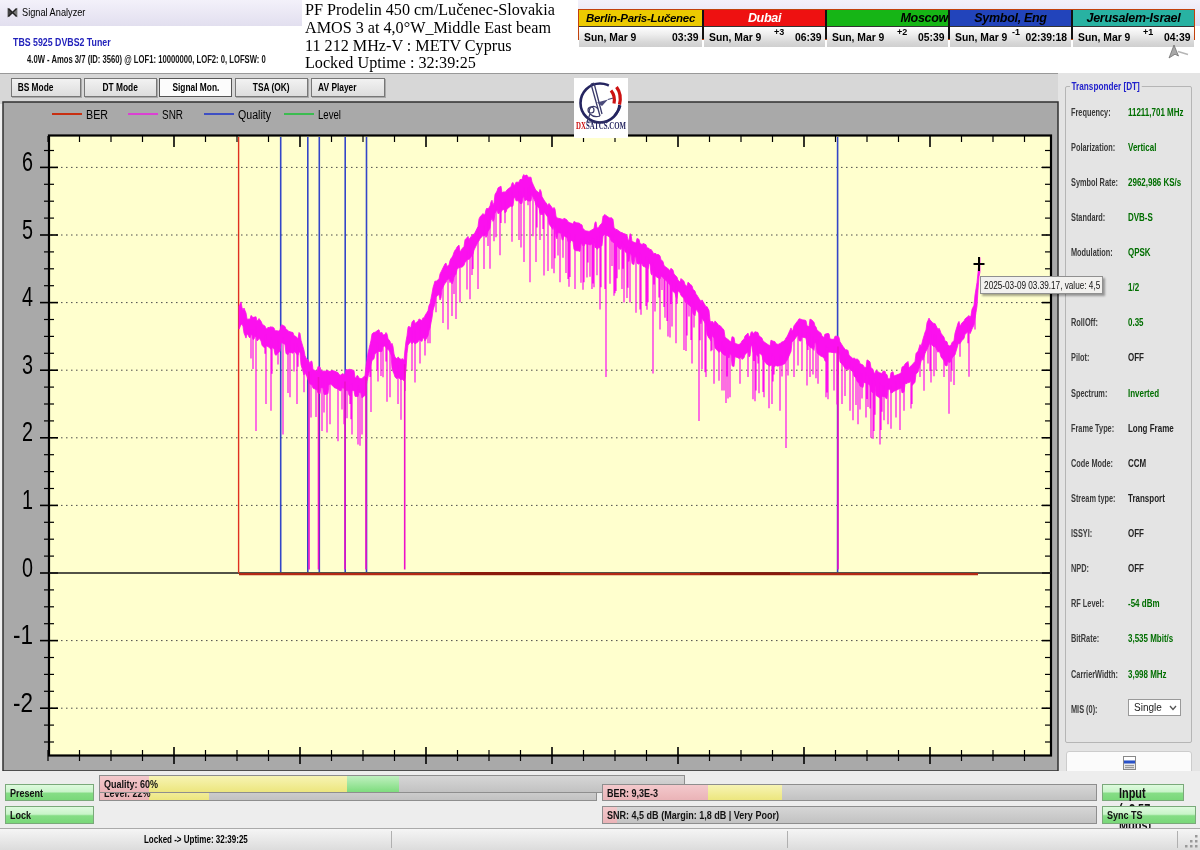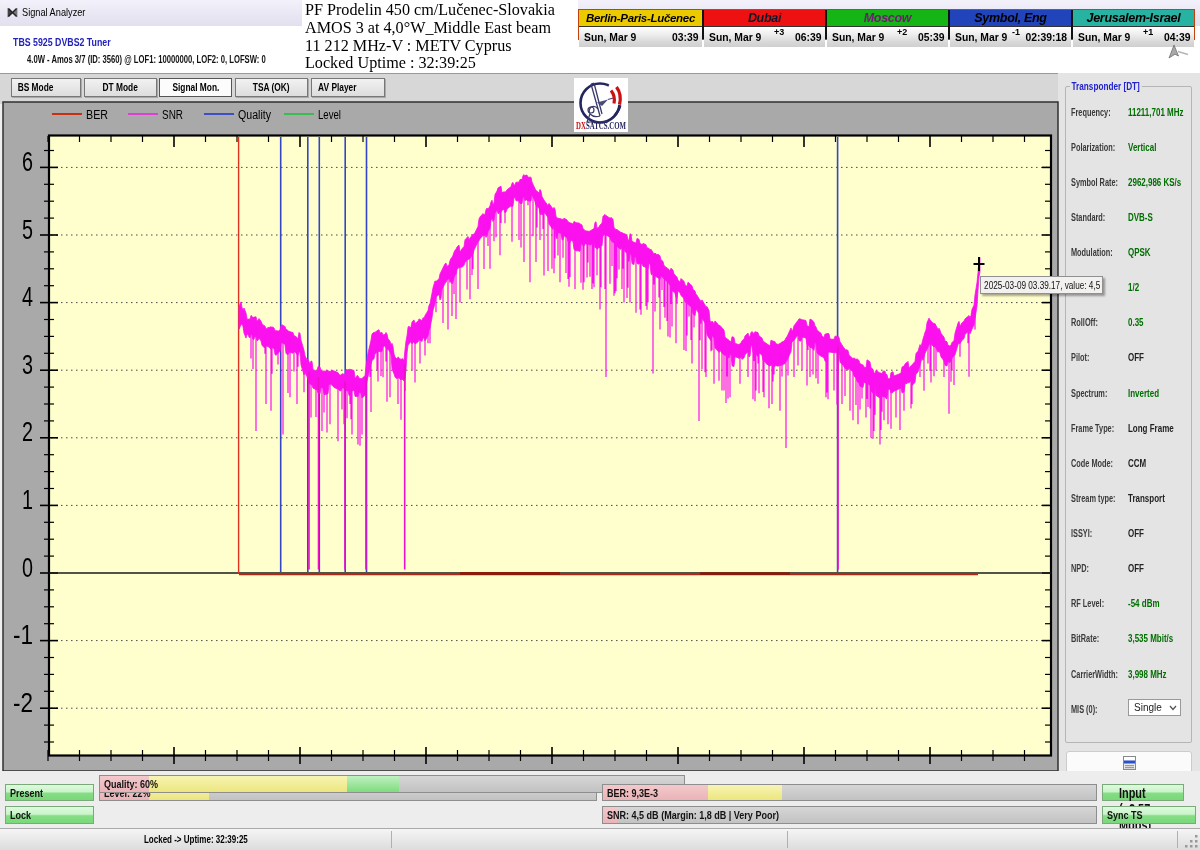--- a/index.html
+++ b/index.html
@@ -32,29 +32,29 @@
 <div class="abs" style="left:578px;top:9px;height:31px;border:1px solid #c2410c;display:flex">
     <div style="width:125px;border-right:2px solid #111;position:relative">
 <div style="height:16px;background:#ecca00;font-size:11.5px;font-weight:bold;font-style:italic;text-align:center;line-height:16px;color:#000;overflow:hidden;letter-spacing:-0.3px">Berlin-Paris-Lučenec</div>
 <div style="height:21px;position:relative;background:linear-gradient(#ffffff,#ececec 40%,#d8d8d8 75%,#cfcfcf);border-top:1px solid #333">
 <span style="position:absolute;left:5px;top:4px;font-size:11.5px;font-weight:bold;transform:scaleX(0.9);transform-origin:0 0;white-space:nowrap">Sun, Mar 9</span>
 <span style="position:absolute;left:70px;top:0;font-size:9px;font-weight:bold;z-index:2"></span>
 <span style="position:absolute;right:4px;top:4px;font-size:11.5px;font-weight:bold;transform:scaleX(0.9);transform-origin:100% 0;white-space:nowrap">03:39</span>
 </div>
     </div>
     <div style="width:123px;border-right:2px solid #111;position:relative">
-<div style="height:16px;background:#ee1111;font-size:12.5px;font-weight:bold;font-style:italic;text-align:center;line-height:16px;color:#0f172a;overflow:hidden;letter-spacing:-0.3px">Dubai</div>
+<div style="height:16px;background:#ee1111;font-size:12.5px;font-weight:bold;font-style:italic;text-align:center;line-height:16px;color:#ffffff;overflow:hidden;letter-spacing:-0.3px">Dubai</div>
 <div style="height:21px;position:relative;background:linear-gradient(#ffffff,#ececec 40%,#d8d8d8 75%,#cfcfcf);border-top:1px solid #333">
 <span style="position:absolute;left:5px;top:4px;font-size:11.5px;font-weight:bold;transform:scaleX(0.9);transform-origin:0 0;white-space:nowrap">Sun, Mar 9</span>
 <span style="position:absolute;left:70px;top:0;font-size:9px;font-weight:bold;z-index:2">+3</span>
 <span style="position:absolute;right:4px;top:4px;font-size:11.5px;font-weight:bold;transform:scaleX(0.9);transform-origin:100% 0;white-space:nowrap">06:39</span>
 </div>
     </div>
     <div style="width:123px;border-right:2px solid #111;position:relative">
-<div style="height:16px;background:#16b516;font-size:12.5px;font-weight:bold;font-style:italic;text-align:center;line-height:16px;color:#701a75;overflow:hidden;letter-spacing:-0.3px">Moscow</div>
+<div style="height:16px;background:#16b516;font-size:12.5px;font-weight:bold;font-style:italic;text-align:right;line-height:16px;color:#000000;overflow:hidden;letter-spacing:-0.3px">Moscow</div>
 <div style="height:21px;position:relative;background:linear-gradient(#ffffff,#ececec 40%,#d8d8d8 75%,#cfcfcf);border-top:1px solid #333">
 <span style="position:absolute;left:5px;top:4px;font-size:11.5px;font-weight:bold;transform:scaleX(0.9);transform-origin:0 0;white-space:nowrap">Sun, Mar 9</span>
 <span style="position:absolute;left:70px;top:0;font-size:9px;font-weight:bold;z-index:2">+2</span>
 <span style="position:absolute;right:4px;top:4px;font-size:11.5px;font-weight:bold;transform:scaleX(0.9);transform-origin:100% 0;white-space:nowrap">05:39</span>
 </div>
     </div>
     <div style="width:123px;border-right:2px solid #111;position:relative">
 <div style="height:16px;background:#2244bb;font-size:12.5px;font-weight:bold;font-style:italic;text-align:center;line-height:16px;color:#000;overflow:hidden;letter-spacing:-0.3px">Symbol, Eng</div>
 <div style="height:21px;position:relative;background:linear-gradient(#ffffff,#ececec 40%,#d8d8d8 75%,#cfcfcf);border-top:1px solid #333">
 <span style="position:absolute;left:5px;top:4px;font-size:11.5px;font-weight:bold;transform:scaleX(0.9);transform-origin:0 0;white-space:nowrap">Sun, Mar 9</span>
@@ -313,21 +313,21 @@
 <line x1="238.6" y1="137" x2="238.6" y2="573" stroke="#e03020" stroke-width="1.4"></line>
 <path d="M239,306.4 L240,304.2 L241,301.9 L242,307.4 L243,309.9 L244,308.0 L245,310.5 L246,313.0 L247,318.7 L248,319.6 L249,318.7 L250,319.6 L251,315.4 L252,316.3 L253,317.6 L254,317.1 L255,317.1 L256,316.7 L257,320.9 L258,320.4 L259,318.5 L260,319.9 L261,321.2 L262,323.5 L263,324.9 L264,325.5 L265,326.1 L266,328.4 L267,329.0 L268,327.2 L269,327.8 L270,326.7 L271,327.3 L272,326.8 L273,327.4 L274,327.9 L275,330.4 L276,331.0 L277,330.4 L278,331.3 L279,330.7 L280,330.2 L281,325.4 L282,324.8 L283,325.4 L284,325.9 L285,326.5 L286,329.3 L287,329.9 L288,330.4 L289,331.4 L290,331.7 L291,332.0 L292,332.3 L293,332.6 L294,335.7 L295,336.0 L296,336.7 L297,337.6 L298,338.6 L299,332.4 L300,333.4 L301,340.2 L302,343.5 L303,346.9 L304,350.3 L305,355.7 L306,357.7 L307,359.8 L308,359.7 L309,361.7 L310,363.8 L311,361.0 L312,361.4 L313,369.5 L314,370.0 L315,370.4 L316,370.8 L317,371.2 L318,366.5 L319,366.8 L320,367.1 L321,370.6 L322,370.9 L323,371.2 L324,370.9 L325,371.2 L326,370.9 L327,370.6 L328,370.3 L329,371.6 L330,371.3 L331,371.0 L332,370.3 L333,370.7 L334,370.9 L335,371.3 L336,371.7 L337,372.2 L338,372.6 L339,374.5 L340,374.9 L341,375.2 L342,373.7 L343,373.9 L344,374.2 L345,374.4 L346,369.5 L347,369.8 L348,370.0 L349,369.2 L350,369.4 L351,369.5 L352,370.0 L353,370.2 L354,370.4 L355,377.7 L356,378.0 L357,375.5 L358,375.9 L359,378.1 L360,378.4 L361,378.8 L362,378.4 L363,377.5 L364,376.6 L365,375.7 L366,366.2 L367,359.4 L368,353.0 L369,348.7 L370,344.5 L371,340.3 L372,333.9 L373,333.1 L374,332.3 L375,332.4 L376,331.6 L377,330.9 L378,330.1 L379,329.8 L380,333.0 L381,332.7 L382,332.5 L383,335.1 L384,334.8 L385,334.5 L386,332.5 L387,333.9 L388,338.6 L389,340.0 L390,341.3 L391,344.5 L392,343.3 L393,346.4 L394,354.0 L395,357.1 L396,358.1 L397,359.0 L398,356.9 L399,357.8 L400,358.8 L401,359.6 L402,358.5 L403,359.3 L404,360.2 L405,349.6 L406,341.1 L407,335.9 L408,327.4 L409,326.1 L410,328.1 L411,326.7 L412,322.1 L413,320.7 L414,320.0 L415,323.4 L416,322.7 L417,322.0 L418,321.3 L419,318.9 L420,319.5 L421,320.0 L422,320.6 L423,317.7 L424,318.2 L425,315.6 L426,313.9 L427,312.3 L428,310.6 L429,305.5 L430,303.5 L431,298.4 L432,293.3 L433,287.7 L434,284.3 L435,280.9 L436,281.5 L437,280.6 L438,279.8 L439,278.9 L440,273.9 L441,271.9 L442,269.9 L443,267.8 L444,265.8 L445,263.8 L446,263.1 L447,266.4 L448,265.7 L449,265.0 L450,260.5 L451,258.5 L452,257.3 L453,255.3 L454,252.2 L455,250.2 L456,249.2 L457,247.0 L458,246.0 L459,245.1 L460,251.6 L461,250.6 L462,248.8 L463,247.6 L464,246.5 L465,239.8 L466,238.7 L467,237.5 L468,236.4 L469,239.4 L470,238.1 L471,236.7 L472,235.4 L473,234.0 L474,234.6 L475,232.6 L476,230.6 L477,228.5 L478,226.5 L479,218.9 L480,216.9 L481,215.8 L482,214.7 L483,213.5 L484,215.2 L485,214.1 L486,209.7 L487,208.0 L488,209.3 L489,207.6 L490,205.9 L491,201.9 L492,200.2 L493,204.7 L494,203.0 L495,194.5 L496,192.8 L497,191.1 L498,187.9 L499,187.3 L500,186.7 L501,186.2 L502,192.8 L503,192.3 L504,191.7 L505,192.2 L506,191.4 L507,189.8 L508,189.0 L509,188.2 L510,187.5 L511,186.8 L512,183.2 L513,182.5 L514,185.4 L515,184.7 L516,182.2 L517,182.2 L518,182.2 L519,182.2 L520,179.5 L521,179.5 L522,179.5 L523,175.5 L524,174.6 L525,175.9 L526,175.1 L527,175.1 L528,177.2 L529,177.2 L530,177.2 L531,177.2 L532,182.0 L533,184.2 L534,186.4 L535,188.6 L536,190.4 L537,191.2 L538,192.1 L539,192.9 L540,189.4 L541,191.1 L542,196.6 L543,198.3 L544,200.1 L545,201.5 L546,202.8 L547,204.2 L548,205.6 L549,203.4 L550,204.8 L551,206.1 L552,207.5 L553,208.8 L554,207.4 L555,209.1 L556,216.2 L557,218.0 L558,218.2 L559,218.4 L560,218.6 L561,218.9 L562,219.2 L563,219.4 L564,218.2 L565,218.7 L566,219.3 L567,219.9 L568,221.8 L569,222.3 L570,222.9 L571,223.0 L572,223.6 L573,224.1 L574,221.4 L575,222.0 L576,222.6 L577,222.9 L578,222.8 L579,223.2 L580,223.5 L581,224.6 L582,224.9 L583,229.0 L584,229.2 L585,230.7 L586,230.9 L587,231.0 L588,231.2 L589,231.4 L590,231.0 L591,230.4 L592,229.8 L593,229.2 L594,228.6 L595,222.4 L596,221.8 L597,228.3 L598,227.7 L599,226.7 L600,225.1 L601,224.1 L602,223.1 L603,216.3 L604,215.3 L605,214.4 L606,215.5 L607,216.2 L608,216.9 L609,217.5 L610,218.2 L611,217.5 L612,218.2 L613,219.3 L614,227.4 L615,228.5 L616,229.7 L617,229.3 L618,230.4 L619,231.1 L620,231.8 L621,232.5 L622,232.5 L623,233.2 L624,233.8 L625,233.8 L626,234.6 L627,235.4 L628,239.7 L629,240.5 L630,233.7 L631,234.5 L632,241.4 L633,241.8 L634,242.2 L635,242.7 L636,243.1 L637,238.4 L638,238.9 L639,239.3 L640,243.6 L641,244.0 L642,244.4 L643,243.4 L644,243.8 L645,244.3 L646,244.7 L647,247.7 L648,248.1 L649,248.3 L650,249.7 L651,249.3 L652,250.8 L653,252.4 L654,253.9 L655,253.1 L656,253.9 L657,254.7 L658,254.3 L659,255.0 L660,255.8 L661,259.9 L662,260.6 L663,261.4 L664,265.6 L665,266.4 L666,267.2 L667,267.9 L668,268.7 L669,269.5 L670,270.5 L671,268.2 L672,269.2 L673,270.1 L674,274.1 L675,275.0 L676,276.2 L677,277.1 L678,280.2 L679,281.1 L680,282.1 L681,278.5 L682,279.5 L683,280.4 L684,281.2 L685,284.7 L686,285.6 L687,286.4 L688,282.2 L689,283.1 L690,283.9 L691,284.9 L692,285.8 L693,289.2 L694,290.2 L695,291.1 L696,294.2 L697,295.2 L698,296.9 L699,298.5 L700,299.9 L701,301.6 L702,299.9 L703,301.6 L704,303.3 L705,305.0 L706,306.9 L707,306.6 L708,308.6 L709,310.5 L710,320.4 L711,322.4 L712,321.1 L713,322.2 L714,323.4 L715,320.9 L716,322.0 L717,323.1 L718,324.3 L719,325.4 L720,325.5 L721,326.6 L722,327.8 L723,328.9 L724,330.1 L725,337.2 L726,338.0 L727,338.7 L728,339.5 L729,340.3 L730,341.3 L731,342.1 L732,336.7 L733,337.1 L734,337.4 L735,343.4 L736,343.7 L737,344.0 L738,344.4 L739,344.5 L740,343.8 L741,343.0 L742,340.8 L743,340.0 L744,339.2 L745,336.0 L746,335.1 L747,334.1 L748,333.1 L749,337.1 L750,336.2 L751,332.5 L752,331.5 L753,333.0 L754,333.5 L755,331.6 L756,332.2 L757,332.1 L758,332.6 L759,335.8 L760,336.6 L761,337.3 L762,338.1 L763,341.0 L764,341.7 L765,342.5 L766,343.2 L767,343.9 L768,344.6 L769,345.3 L770,345.9 L771,340.1 L772,340.7 L773,341.1 L774,341.4 L775,341.7 L776,343.8 L777,344.1 L778,344.4 L779,344.0 L780,343.5 L781,342.5 L782,342.0 L783,341.6 L784,341.1 L785,340.0 L786,337.7 L787,336.8 L788,334.6 L789,332.3 L790,330.1 L791,327.9 L792,330.9 L793,329.6 L794,325.8 L795,324.4 L796,323.1 L797,321.7 L798,320.4 L799,318.8 L800,319.0 L801,319.2 L802,319.7 L803,319.9 L804,320.0 L805,320.2 L806,320.7 L807,325.8 L808,326.3 L809,326.8 L810,319.1 L811,319.6 L812,320.1 L813,321.2 L814,322.3 L815,325.9 L816,327.0 L817,329.8 L818,330.9 L819,331.7 L820,332.4 L821,333.2 L822,336.1 L823,336.8 L824,337.6 L825,334.0 L826,334.1 L827,333.4 L828,333.6 L829,333.8 L830,338.9 L831,339.1 L832,339.3 L833,339.3 L834,339.3 L835,336.2 L836,336.2 L837,336.2 L838,336.2 L839,337.6 L840,341.8 L841,343.2 L842,344.9 L843,346.4 L844,347.8 L845,349.3 L846,350.2 L847,349.6 L848,350.6 L849,354.9 L850,355.9 L851,356.9 L852,357.8 L853,358.7 L854,357.8 L855,358.7 L856,359.5 L857,358.8 L858,359.7 L859,360.5 L860,363.7 L861,364.1 L862,364.6 L863,365.0 L864,367.0 L865,367.4 L866,367.8 L867,359.9 L868,360.3 L869,361.1 L870,361.9 L871,367.8 L872,368.5 L873,369.3 L874,372.8 L875,373.6 L876,370.3 L877,371.0 L878,371.7 L879,372.4 L880,373.0 L881,373.0 L882,373.7 L883,371.2 L884,371.2 L885,371.2 L886,374.6 L887,374.6 L888,378.8 L889,378.8 L890,378.8 L891,372.6 L892,372.2 L893,371.7 L894,376.1 L895,375.6 L896,375.2 L897,374.8 L898,374.4 L899,374.1 L900,373.6 L901,373.1 L902,367.1 L903,366.6 L904,366.1 L905,364.0 L906,363.0 L907,362.4 L908,361.4 L909,367.8 L910,366.8 L911,365.9 L912,364.8 L913,363.7 L914,362.5 L915,361.4 L916,353.5 L917,352.3 L918,351.2 L919,348.0 L920,344.6 L921,346.4 L922,343.0 L923,339.0 L924,335.7 L925,332.3 L926,330.0 L927,322.7 L928,320.4 L929,318.1 L930,320.0 L931,321.0 L932,321.9 L933,322.9 L934,323.8 L935,323.5 L936,325.5 L937,327.5 L938,329.5 L939,328.2 L940,330.2 L941,333.2 L942,334.5 L943,335.9 L944,337.2 L945,340.9 L946,341.3 L947,341.7 L948,345.3 L949,345.7 L950,346.1 L951,345.0 L952,342.6 L953,341.5 L954,340.4 L955,333.2 L956,329.8 L957,326.5 L958,323.1 L959,321.4 L960,326.2 L961,324.5 L962,322.8 L963,322.0 L964,321.1 L965,318.9 L966,318.1 L967,317.2 L968,316.4 L969,315.5 L970,317.5 L971,315.5 L972,309.3 L973,307.2 L974,305.2 L975,295.0 L976,288.7 L977,282.4 L978,272.8 L979,259.3 L980,257.7 L980,271.8 L979,276.8 L978,290.4 L977,306.1 L976,312.4 L975,318.7 L974,325.1 L973,327.1 L972,329.1 L971,331.7 L970,333.7 L969,330.9 L968,331.8 L967,332.6 L966,333.5 L965,334.3 L964,338.6 L963,339.4 L962,340.3 L961,342.0 L960,343.7 L959,342.9 L958,344.6 L957,348.0 L956,351.4 L955,354.8 L954,355.8 L953,356.9 L952,358.0 L951,361.4 L950,362.5 L949,362.1 L948,361.7 L947,366.0 L946,365.6 L945,365.2 L944,360.9 L943,359.6 L942,358.2 L941,356.9 L940,353.0 L939,351.0 L938,352.3 L937,350.3 L936,348.2 L935,346.2 L934,347.0 L933,346.0 L932,345.1 L931,344.1 L930,343.2 L929,344.8 L928,347.1 L927,349.4 L926,351.3 L925,353.6 L924,356.9 L923,360.3 L922,358.2 L921,361.6 L920,365.2 L919,368.6 L918,371.9 L917,373.0 L916,374.1 L915,382.2 L914,383.4 L913,384.5 L912,385.6 L911,380.8 L910,381.8 L909,382.7 L908,382.6 L907,383.6 L906,383.5 L905,384.5 L904,391.9 L903,392.4 L902,392.9 L901,387.9 L900,388.4 L899,388.8 L898,389.5 L897,389.9 L896,390.3 L895,390.7 L894,391.2 L893,392.2 L892,392.7 L891,393.1 L890,389.2 L889,389.2 L888,389.2 L887,398.6 L886,398.6 L885,396.7 L884,396.7 L883,396.7 L882,396.0 L881,395.3 L880,398.1 L879,397.4 L878,396.7 L877,396.1 L876,395.4 L875,385.4 L874,384.6 L873,392.8 L872,392.0 L871,391.2 L870,385.4 L869,384.6 L868,383.8 L867,383.4 L866,383.1 L865,382.7 L864,382.3 L863,387.5 L862,387.0 L861,386.6 L860,386.2 L859,383.1 L858,382.2 L857,381.4 L856,377.8 L855,377.0 L854,376.1 L853,372.0 L852,371.2 L851,370.2 L850,369.3 L849,368.3 L848,370.2 L847,369.3 L846,369.2 L845,368.2 L844,366.8 L843,365.3 L842,363.9 L841,363.3 L840,361.9 L839,354.2 L838,352.8 L837,352.8 L836,352.8 L835,352.8 L834,352.5 L833,352.5 L832,352.5 L831,352.3 L830,352.1 L829,352.2 L828,352.0 L827,351.8 L826,361.3 L825,361.1 L824,358.0 L823,357.2 L822,356.5 L821,356.3 L820,355.5 L819,354.7 L818,353.9 L817,352.8 L816,343.6 L815,342.5 L814,350.4 L813,349.3 L812,348.1 L811,347.7 L810,347.2 L809,345.6 L808,345.1 L807,344.6 L806,338.2 L805,337.7 L804,337.5 L803,337.3 L802,337.1 L801,341.1 L800,340.9 L799,340.7 L798,334.8 L797,336.2 L796,337.5 L795,338.9 L794,340.2 L793,340.9 L792,342.3 L791,351.5 L790,353.7 L789,356.0 L788,358.2 L787,360.4 L786,361.5 L785,363.7 L784,364.0 L783,364.5 L782,365.0 L781,365.4 L780,365.2 L779,365.7 L778,366.2 L777,365.9 L776,365.5 L775,366.5 L774,366.2 L773,365.8 L772,365.5 L771,364.8 L770,366.3 L769,365.6 L768,364.9 L767,364.2 L766,363.6 L765,361.8 L764,361.0 L763,360.3 L762,355.2 L761,354.4 L760,353.6 L759,352.9 L758,356.3 L757,355.7 L756,353.2 L755,352.6 L754,353.1 L753,352.6 L752,345.6 L751,346.6 L750,356.0 L749,356.9 L748,351.7 L747,352.7 L746,353.7 L745,354.6 L744,357.9 L743,358.6 L742,359.4 L741,357.0 L740,357.8 L739,358.6 L738,357.7 L737,357.4 L736,357.1 L735,356.7 L734,366.5 L733,366.2 L732,365.8 L731,354.6 L730,353.8 L729,358.0 L728,357.2 L727,356.4 L726,355.7 L725,354.9 L724,355.2 L723,354.1 L722,352.9 L721,351.8 L720,350.6 L719,352.4 L718,351.2 L717,350.1 L716,349.0 L715,347.8 L714,337.9 L713,336.8 L712,335.6 L711,341.1 L710,339.2 L709,338.3 L708,336.4 L707,334.4 L706,325.0 L705,323.0 L704,321.3 L703,319.7 L702,318.0 L701,323.8 L700,322.1 L699,313.7 L698,312.0 L697,310.3 L696,309.4 L695,315.7 L694,314.7 L693,313.8 L692,307.9 L691,306.9 L690,305.9 L689,305.1 L688,304.2 L687,303.5 L686,302.7 L685,301.9 L684,298.2 L683,297.4 L682,296.5 L681,295.6 L680,292.8 L679,291.8 L678,290.8 L677,298.4 L676,297.4 L675,293.1 L674,292.2 L673,291.5 L672,290.6 L671,289.6 L670,284.9 L669,283.9 L668,282.2 L667,281.4 L666,280.6 L665,279.8 L664,279.0 L663,277.5 L662,276.7 L661,275.9 L660,279.2 L659,278.4 L658,277.7 L657,277.3 L656,276.5 L655,275.7 L654,271.8 L653,270.3 L652,275.2 L651,273.7 L650,264.4 L649,262.9 L648,269.3 L647,268.9 L646,267.4 L645,267.0 L644,266.6 L643,266.2 L642,264.0 L641,263.5 L640,263.1 L639,264.2 L638,263.8 L637,263.4 L636,257.0 L635,256.6 L634,264.6 L633,264.1 L632,263.7 L631,254.3 L630,253.5 L629,261.5 L628,260.8 L627,253.3 L626,252.5 L625,251.7 L624,248.0 L623,247.4 L622,246.7 L621,249.5 L620,248.8 L619,248.1 L618,247.4 L617,246.3 L616,245.0 L615,243.9 L614,242.7 L613,242.5 L612,241.4 L611,240.7 L610,237.4 L609,236.7 L608,236.1 L607,235.4 L606,234.7 L605,234.1 L604,235.0 L603,236.0 L602,245.5 L601,246.5 L600,247.4 L599,247.6 L598,248.6 L597,249.2 L596,247.2 L595,247.8 L594,242.7 L593,243.3 L592,243.9 L591,244.5 L590,245.1 L589,244.4 L588,244.2 L587,244.1 L586,243.9 L585,243.7 L584,246.2 L583,246.0 L582,243.9 L581,243.6 L580,251.4 L579,251.1 L578,250.7 L577,250.9 L576,250.6 L575,250.0 L574,249.5 L573,241.4 L572,240.8 L571,240.3 L570,242.8 L569,242.2 L568,241.7 L567,237.5 L566,236.9 L565,236.4 L564,235.8 L563,240.0 L562,239.8 L561,233.3 L560,233.0 L559,232.8 L558,232.6 L557,238.9 L556,237.1 L555,227.6 L554,225.9 L553,229.5 L552,228.2 L551,226.8 L550,225.5 L549,224.1 L548,217.4 L547,216.1 L546,214.7 L545,213.4 L544,212.0 L543,215.1 L542,213.4 L541,215.0 L540,213.3 L539,208.0 L538,207.1 L537,206.3 L536,205.5 L535,201.5 L534,199.3 L533,197.1 L532,194.9 L531,201.0 L530,201.0 L529,201.0 L528,201.0 L527,199.9 L526,199.9 L525,200.7 L524,196.6 L523,197.4 L522,203.5 L521,203.5 L520,203.5 L519,200.8 L518,200.8 L517,200.8 L516,200.8 L515,197.4 L514,198.1 L513,205.9 L512,206.6 L511,205.9 L510,206.6 L509,207.4 L508,208.2 L507,209.0 L506,212.2 L505,212.9 L504,209.2 L503,209.7 L502,210.3 L501,212.0 L500,212.6 L499,213.2 L498,213.7 L497,209.9 L496,211.6 L495,213.3 L494,219.8 L493,221.4 L492,218.6 L491,220.3 L490,228.2 L489,229.9 L488,231.5 L487,235.7 L486,237.4 L485,234.9 L484,236.0 L483,235.4 L482,236.6 L481,237.7 L480,238.8 L479,240.8 L478,241.9 L477,243.9 L476,246.0 L475,248.0 L474,250.0 L473,254.1 L472,255.5 L471,256.8 L470,258.2 L469,259.5 L468,259.1 L467,260.2 L466,261.4 L465,262.5 L464,265.2 L463,266.3 L462,267.4 L461,266.7 L460,267.7 L459,267.5 L458,268.5 L457,269.5 L456,274.3 L455,275.3 L454,277.3 L453,281.8 L452,283.9 L451,280.7 L450,282.7 L449,278.6 L448,279.3 L447,279.9 L446,282.5 L445,283.1 L444,285.2 L443,287.2 L442,289.2 L441,297.9 L440,300.0 L439,294.4 L438,295.2 L437,296.1 L436,296.9 L435,303.6 L434,307.0 L433,310.4 L432,317.8 L431,322.9 L430,328.0 L429,330.7 L428,335.8 L427,337.5 L426,339.2 L425,340.9 L424,338.3 L423,337.7 L422,341.4 L421,340.8 L420,340.3 L419,339.7 L418,342.0 L417,342.6 L416,343.3 L415,344.0 L414,341.9 L413,342.5 L412,343.9 L411,341.5 L410,342.8 L409,343.8 L408,345.2 L407,353.6 L406,369.4 L405,377.9 L404,380.7 L403,379.9 L402,379.0 L401,379.9 L400,379.1 L399,378.1 L398,377.2 L397,378.8 L396,377.9 L395,377.0 L394,373.8 L393,371.5 L392,368.4 L391,355.1 L390,352.0 L389,350.6 L388,349.2 L387,349.1 L386,347.7 L385,345.9 L384,346.2 L383,346.5 L382,351.3 L381,351.6 L380,351.8 L379,351.2 L378,351.5 L377,352.2 L376,353.0 L375,353.8 L374,358.8 L373,359.6 L372,360.4 L371,364.2 L370,368.4 L369,372.6 L368,376.8 L367,381.2 L366,387.9 L365,395.3 L364,396.2 L363,397.1 L362,398.0 L361,393.0 L360,392.6 L359,392.2 L358,396.7 L357,396.3 L356,396.6 L355,396.3 L354,390.6 L353,390.4 L352,390.2 L351,395.7 L350,395.5 L349,395.4 L348,390.8 L347,390.5 L346,390.3 L345,388.5 L344,388.2 L343,388.0 L342,387.7 L341,390.9 L340,390.6 L339,390.2 L338,389.1 L337,388.7 L336,388.3 L335,387.9 L334,387.4 L333,385.9 L332,385.5 L331,383.9 L330,384.2 L329,384.5 L328,393.7 L327,394.0 L326,394.3 L325,394.6 L324,394.3 L323,388.0 L322,387.7 L321,387.4 L320,393.7 L319,393.4 L318,393.1 L317,389.9 L316,389.4 L315,389.0 L314,388.6 L313,388.2 L312,385.0 L311,384.5 L310,383.9 L309,381.9 L308,379.9 L307,376.7 L306,374.7 L305,372.6 L304,374.9 L303,371.6 L302,368.2 L301,364.8 L300,352.8 L299,351.8 L298,355.3 L297,354.4 L296,353.5 L295,351.7 L294,351.4 L293,353.2 L292,352.9 L291,352.6 L290,352.4 L289,352.1 L288,354.7 L287,354.1 L286,353.5 L285,344.4 L284,343.8 L283,343.3 L282,342.7 L281,343.3 L280,351.5 L279,352.1 L278,352.7 L277,354.6 L276,355.2 L275,354.6 L274,348.7 L273,348.1 L272,347.6 L271,349.1 L270,348.5 L269,347.2 L268,346.6 L267,346.2 L266,345.7 L265,347.7 L264,347.2 L263,346.6 L262,345.2 L261,340.9 L260,339.5 L259,338.2 L258,340.3 L257,340.7 L256,336.2 L255,336.6 L254,339.1 L253,339.6 L252,335.0 L251,334.1 L250,337.9 L249,337.0 L248,334.8 L247,333.9 L246,338.1 L245,335.6 L244,333.1 L243,326.5 L242,323.9 L241,324.7 L240,326.9 L239,329.2 Z" fill="#fb10ee" stroke="#fb10ee" stroke-width="0.8"></path>
 <path d="M256,326.5 L256,431.0 M266,334.1 L266,404.0 M271,337.0 L271,410.8 M283,337.0 L283,434.4 M290,340.4 L290,397.2 M297,343.7 L297,404.0 M311,374.0 L311,417.5 M322,378.1 L322,431.0 M330,377.5 L330,424.3 M338,379.5 L338,441.2 M344,381.4 L344,424.3 M352,383.1 L352,434.4 M358,384.9 L358,444.6 M370,355.0 L370,377.0 M377,342.6 L377,370.2 M390,346.5 L390,397.2 M398,364.9 L398,404.0 M412,331.0 L412,370.2 M420,327.4 L420,363.4 M430,312.7 L430,343.2 M443,279.6 L443,322.9 M452,268.1 L452,316.1 M460,257.2 L460,302.6 M470,245.8 L470,299.2 M478,232.3 L478,289.1 M490,214.7 L490,268.8 M500,200.1 L500,255.3 M512,191.7 L512,241.8 M524,187.3 L524,262.0 M530,185.7 L530,282.3 M536,195.3 L536,262.0 M544,205.9 L544,275.6 M552,216.7 L552,268.8 M560,227.3 L560,282.3 M568,230.5 L568,278.9 M575,234.4 L575,289.1 M584,237.4 L584,282.3 M592,237.2 L592,289.1 M600,231.7 L600,309.4 M606,227.6 L606,377.0 M614,233.9 L614,295.8 M622,241.1 L622,289.1 M630,247.0 L630,302.6 M640,251.9 L640,309.4 M653,262.5 L653,373.6 M660,269.3 L660,329.6 M668,275.6 L668,336.4 M676,283.3 L676,343.2 M684,290.8 L684,349.9 M692,297.8 L692,363.4 M699,306.0 L699,420.9 M706,318.1 L706,377.0 M714,331.9 L714,383.7 M722,341.0 L722,390.5 M730,348.4 L730,397.2 M740,350.4 L740,383.7 M748,343.6 L748,377.0 M756,342.0 L756,390.5 M764,347.8 L764,397.2 M772,353.3 L772,404.0 M780,354.4 L780,410.8 M786,349.7 L786,447.9 M794,333.7 L794,377.0 M802,329.1 L802,370.2 M810,332.1 L810,377.0 M818,339.8 L818,383.7 M826,345.4 L826,397.2 M834,346.5 L834,390.5 M842,352.3 L842,404.0 M850,361.5 L850,410.8 M858,368.5 L858,424.3 M866,372.7 L866,417.5 M874,378.2 L874,431.0 M880,382.4 L880,444.6 M888,383.7 L888,424.3 M896,381.2 L896,417.5 M904,377.4 L904,410.8 M912,370.2 L912,404.0 M920,356.7 L920,377.0 M928,332.9 L928,363.4 M936,335.0 L936,370.2 M944,348.6 L944,377.0 M952,349.8 L952,370.2 M960,333.0 L960,356.7 M968,324.6 L968,343.2 M975,308.5 L975,329.6 M251,329.4 L251,358.5 M253,329.8 L253,368.9 M265,335.5 L265,353.8 M272,339.5 L272,373.7 M278,340.7 L278,364.4 M288,341.8 L288,393.1 M294,343.5 L294,371.5 M298,346.6 L298,366.7 M304,362.1 L304,392.2 M316,378.1 L316,416.9 M324,380.7 L324,412.5 M327,380.4 L327,432.4 M342,382.8 L342,409.6 M347,384.1 L347,418.3 M350,384.8 L350,404.0 M351,384.9 L351,419.2 M360,387.7 L360,445.7 M362,388.4 L362,434.5 M366,379.0 L366,396.0 M371,352.8 L371,412.1 M378,343.8 L378,381.5 M381,342.9 L381,375.9 M383,342.4 L383,377.3 M386,343.1 L386,361.6 M387,344.5 L387,401.8 M401,369.7 L401,419.8 M405,363.8 L405,391.0 M415,330.3 L415,382.5 M425,330.0 L425,355.5 M428,324.9 L428,343.3 M436,291.1 L436,312.2 M448,275.5 L448,329.4 M454,266.1 L454,293.9 M456,263.1 L456,318.9 M467,251.6 L467,289.4 M472,245.1 L472,274.9 M473,243.8 L473,269.0 M484,225.7 L484,268.9 M488,220.1 L488,246.0 M494,210.0 L494,241.3 M496,206.6 L496,237.2 M501,201.5 L501,222.9 M505,199.0 L505,223.2 M519,191.0 L519,239.9 M521,191.0 L521,247.6 M528,187.7 L528,205.2 M533,192.0 L533,236.3 M537,198.1 L537,227.5 M540,201.5 L540,240.0 M543,206.6 L543,229.1 M548,213.3 L548,271.0 M554,221.9 L554,273.3 M555,223.6 L555,258.3 M558,228.9 L558,255.4 M563,230.0 L563,257.8 M566,231.4 L566,273.0 M569,233.1 L569,286.8 M570,233.6 L570,276.9 M581,238.7 L581,282.8 M583,239.2 L583,289.7 M587,239.9 L587,277.6 M588,240.0 L588,262.6 M590,240.4 L590,276.7 M593,238.6 L593,283.5 M594,238.0 L594,287.2 M597,236.2 L597,275.3 M601,232.8 L601,287.3 M605,228.9 L605,289.0 M610,232.3 L610,283.8 M612,233.6 L612,266.0 M615,237.0 L615,293.3 M616,238.1 L616,290.9 M617,239.3 L617,278.2 M619,241.1 L619,269.5 M623,243.8 L623,268.7 M624,244.4 L624,302.5 M627,246.7 L627,298.1 M628,247.4 L628,287.7 M636,252.2 L636,312.8 M641,254.3 L641,314.8 M646,256.4 L646,306.0 M647,256.9 L647,309.8 M648,257.3 L648,302.3 M654,266.0 L654,284.4 M655,267.4 L655,311.4 M659,270.5 L659,297.4 M662,272.8 L662,289.9 M664,274.4 L664,307.0 M665,275.2 L665,317.8 M667,276.8 L667,321.1 M670,279.5 L670,337.6 M671,280.5 L671,303.9 M672,281.4 L672,326.4 M677,286.3 L677,303.7 M686,294.5 L686,351.1 M687,295.3 L687,335.6 M689,297.0 L689,316.5 M691,298.8 L691,339.9 M694,301.7 L694,327.4 M700,309.7 L700,340.2 M702,313.1 L702,369.1 M705,318.1 L705,372.2 M711,329.7 L711,351.3 M712,331.6 L712,350.3 M719,339.6 L719,380.8 M724,345.4 L724,390.5 M726,347.3 L726,402.9 M727,348.1 L727,376.4 M728,348.8 L728,398.4 M753,342.3 L753,399.3 M754,342.9 L754,361.0 M755,343.5 L755,401.2 M758,345.2 L758,363.4 M759,345.9 L759,393.3 M763,349.0 L763,391.9 M769,353.3 L769,408.3 M773,355.6 L773,381.6 M774,356.0 L774,374.4 M782,355.4 L782,376.6 M788,347.3 L788,375.5 M798,330.3 L798,365.4 M807,332.6 L807,385.6 M808,333.1 L808,350.1 M813,336.1 L813,374.6 M816,339.5 L816,378.2 M827,347.6 L827,392.5 M828,347.8 L828,399.3 M837,348.5 L837,404.5 M838,348.5 L838,374.5 M845,358.7 L845,395.9 M853,366.3 L853,420.3 M856,368.8 L856,405.0 M860,372.2 L860,409.4 M862,373.0 L862,398.4 M867,375.2 L867,398.9 M868,375.6 L868,406.9 M870,377.1 L870,408.5 M871,377.9 L871,437.7 M873,379.4 L873,438.7 M875,381.0 L875,414.8 M881,385.0 L881,430.0 M882,385.7 L882,411.7 M884,385.7 L884,420.2 M891,385.3 L891,428.8 M900,381.4 L900,430.0 M911,373.2 L911,408.5 M924,345.2 L924,390.8 M930,330.3 L930,371.1 M931,331.2 L931,382.5 M934,334.1 L934,376.2 M949,353.5 L949,413.7 M951,352.9 L951,381.8 M954,349.6 L954,384.9 M969,325.7 L969,376.8" stroke="#fb10ee" stroke-width="1.2" fill="none"></path>
 <path d="M309,371.6 L309,569.6 M318.5,377.1 L318.5,569.6 M345,381.6 L345,569.6 M366,377.0 L366,569.6 M404.7,364.3 L404.7,569.6 M838,346.5 L838,569.6" stroke="#ee10c8" stroke-width="1.6" fill="none"></path>
 <line x1="239" y1="574.2" x2="978" y2="574.2" stroke="#b42914" stroke-width="2.2"></line>
 <line x1="460" y1="573.4" x2="560" y2="573.4" stroke="#8a1a0a" stroke-width="3"></line>
 <line x1="700" y1="573.6" x2="790" y2="573.6" stroke="#8a1a0a" stroke-width="2.6"></line>
 <line x1="973.5" y1="264" x2="984.5" y2="264" stroke="#000" stroke-width="2"></line>
 <line x1="979" y1="257" x2="979" y2="271" stroke="#000" stroke-width="2"></line>
 </svg>
-<div class="abs" style="left:574px;top:78px;width:54px;height:54px;background:#fff">
+<div class="abs" style="left:574px;top:78px;width:54px;height:60px;background:#fff">
 <svg width="54" height="54" viewBox="0 0 54 54">
 <circle cx="26" cy="25" r="19.5" fill="none" stroke="#252560" stroke-width="2.6"></circle>
 <path d="M26 25 L37.3 2.7 A25 25 0 0 1 50.9 27.2 Z" fill="#fff"></path>
 <path d="M17 6 L26 38 M20 5 L28 36 M17 6 L20 5" stroke="#3a3a6a" stroke-width="1.3" fill="none"></path>
 <path d="M26 38 Q20 40 16 36 Q14 32 17 29 Q21 27 24 31" fill="none" stroke="#3a3a6a" stroke-width="1.2"></path>
 <circle cx="17" cy="32" r="3" fill="none" stroke="#3a3a6a" stroke-width="1.2"></circle>
 <path d="M16 36 L13 44 L34 44" fill="none" stroke="#3a3a6a" stroke-width="1.2"></path>
 <path d="M23 24.5 L34 21.5 L28 28 Z" fill="#4a4a7a"></path>
 <path d="M34 21.5 L41 19.5" stroke="#4a4a7a" stroke-width="1.2"></path>
 <path d="M37 12.5 Q41.5 18 40 25.5" fill="none" stroke="#cc1111" stroke-width="3.2"></path>

